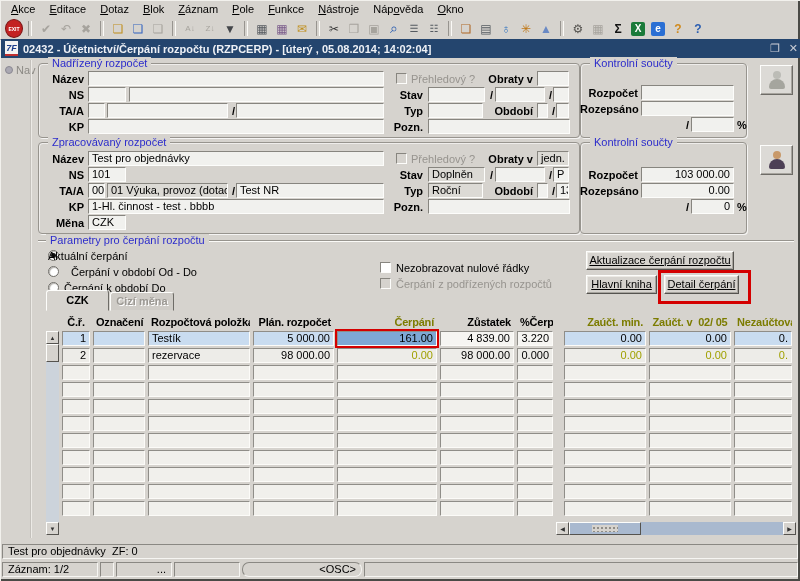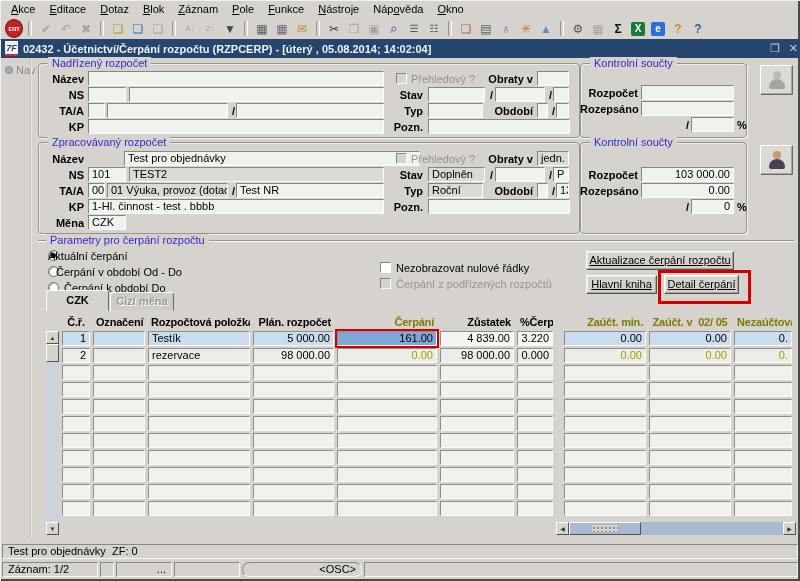--- a/index.html
+++ b/index.html
@@ -270,24 +270,23 @@
   <div class="flabel" style="left:683px;top:119px;width:6px;">/</div>
   <div class="field num" style="left:691px;top:117px;width:43px;"></div>
   <div class="flabel" style="left:737px;top:119px;width:12px;text-align:left;">%</div>
   <div class="person-btn" style="left:760px;top:65px;">
     <span class="person gray"></span>
   </div>
 
   <div class="gbox" style="left:38px;top:142px;width:540px;height:90px;"></div>
   <div class="gbox-label" style="left:48px;top:136px;">Zpracovávaný rozpočet</div>
   <div class="flabel" style="left:38px;top:153px;width:46px;">Název</div>
-  <div class="field" style="left:88px;top:151px;width:296px;margin-left:36px;">Test pro objednávky</div>
+  <div class="field" style="left:88px;top:151px;width:296px;">Test pro objednávky</div>
   <div class="flabel" style="left:38px;top:169px;width:46px;">NS</div>
   <div class="field" style="left:88px;top:167px;width:38px;">101</div>
-  <div class="field gray" style="left:129px;top:167px;width:255px;">TEST2</div>
   <div class="flabel" style="left:38px;top:185px;width:46px;">TA/A</div>
   <div class="field" style="left:88px;top:183px;width:17px;">001</div>
   <div class="field gray" style="left:107px;top:183px;width:121px;">01 Výuka, provoz (dotace)</div>
   <div class="flabel" style="left:229px;top:185px;width:6px;">/</div>
   <div class="field" style="left:236px;top:183px;width:148px;">Test NR</div>
   <div class="flabel" style="left:38px;top:201px;width:46px;">KP</div>
   <div class="field" style="left:88px;top:199px;width:296px;">1-Hl. činnost - test . bbbb</div>
   <div class="flabel" style="left:38px;top:217px;width:46px;">Měna</div>
   <div class="field" style="left:88px;top:215px;width:38px;">CZK</div>
   <div class="check dis" style="left:396px;top:153px;"></div>
@@ -320,21 +319,21 @@
   <div class="flabel" style="left:737px;top:201px;width:12px;text-align:left;">%</div>
   <div class="person-btn" style="left:760px;top:145px;">
     <span class="person"></span>
   </div>
 
   <div class="etched-line" style="left:38px;top:240px;width:756px;"></div>
   <div class="gbox-label" style="left:46px;top:234px;">Parametry pro čerpání rozpočtu</div>
   <div class="radio on" style="left:48px;top:250px;"></div>
   <div class="clabel" style="left:48px;top:250px;">Aktuální čerpání</div>
   <div class="radio" style="left:48px;top:266px;"></div>
-  <div class="clabel" style="left:56px;top:266px;">Čerpání v období Od - Do</div>
+  <div class="clabel" style="left:71px;top:266px;">Čerpání v období Od - Do</div>
   <div class="radio" style="left:48px;top:282px;"></div>
   <div class="clabel" style="left:64px;top:282px;">Čerpání k období Do</div>
   <div class="check" style="left:380px;top:262px;"></div>
   <div class="clabel" style="left:396px;top:262px;">Nezobrazovat nulové řádky</div>
   <div class="check dis" style="left:380px;top:278px;"></div>
   <div class="clabel dis" style="left:396px;top:278px;">Čerpání z podřízených rozpočtů</div>
   <div class="btn" style="left:586px;top:251px;width:148px;height:19px;">Aktualizace čerpání rozpočtu</div>
   <div class="btn" style="left:586px;top:275px;width:71px;height:19px;">Hlavní kniha</div>
   <div class="red-ring" style="left:658px;top:270px;width:87px;height:28px;"></div>
   <div class="btn" style="left:664px;top:275px;width:75px;height:19px;">Detail čerpání</div>

